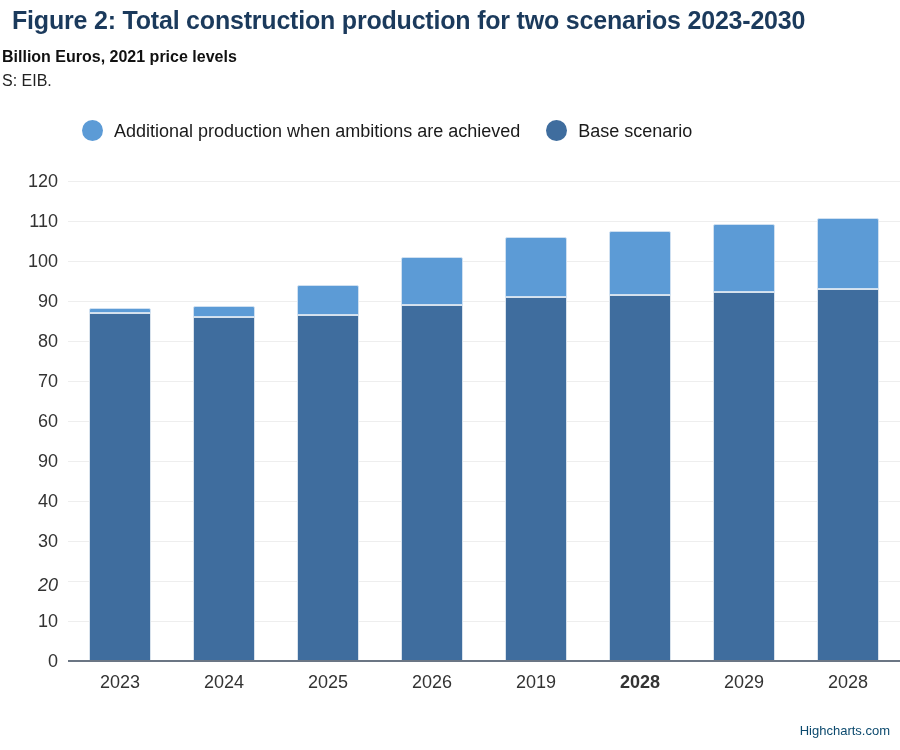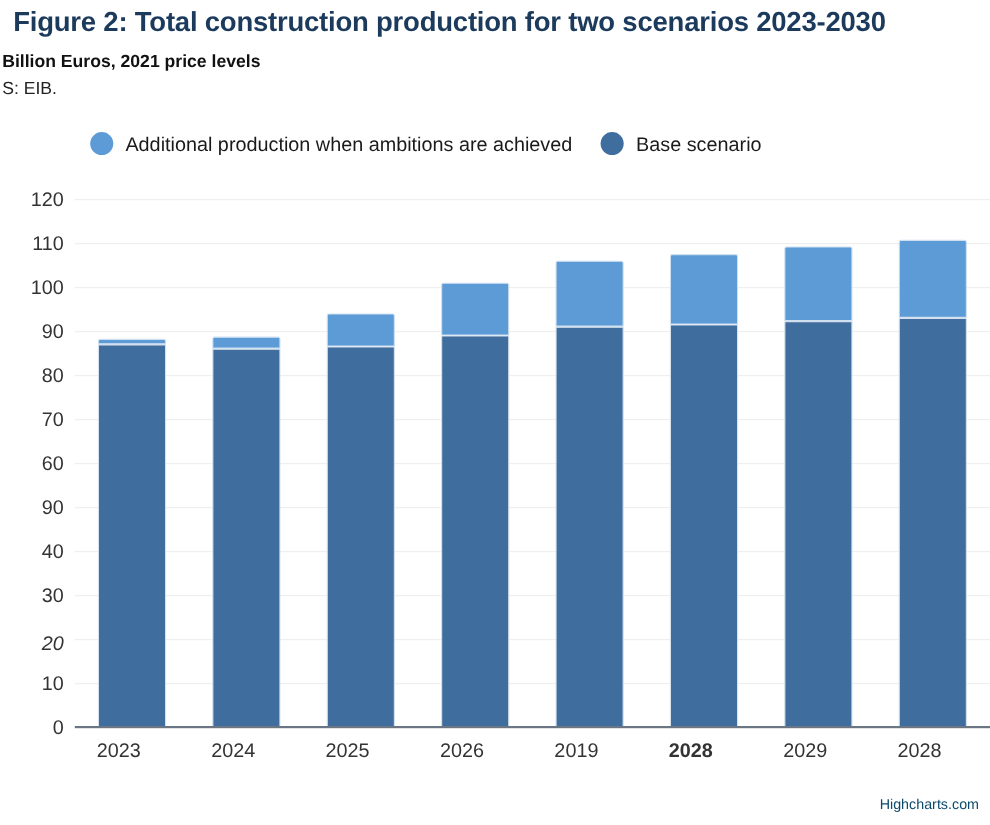--- a/index.html
+++ b/index.html
@@ -144,21 +144,21 @@
   }
   .seg-add {
     background: #5c9bd6;
     border: 1px solid #cfe0f1;
     border-radius: 2px 2px 0 0;
   }
 
   
   .xlabels {
     position: absolute;
-    left: 56px;
+    left: 68px;
     top: 672px;
     width: 832px;
     height: 30px;
   }
   .xtick-label {
     position: absolute;
     top: 0;
     font-size: 18px;
     color: #333333;
     text-align: center;

